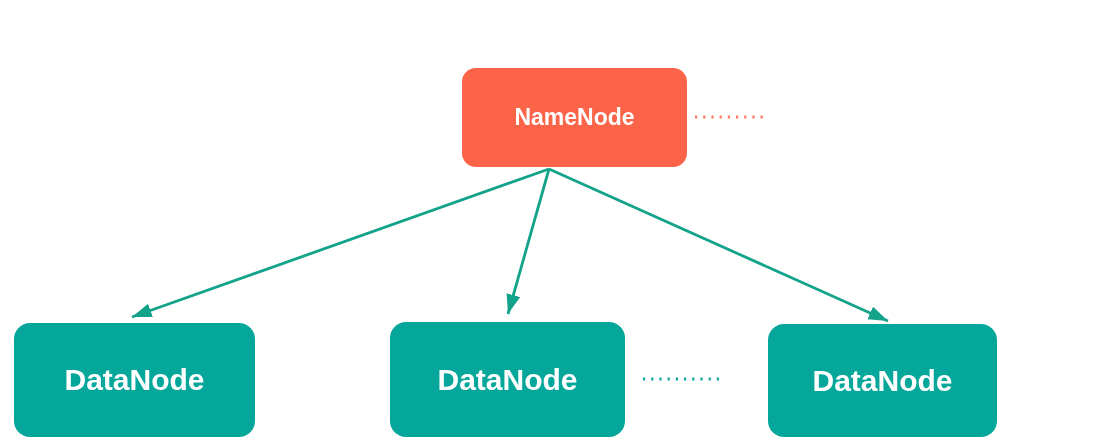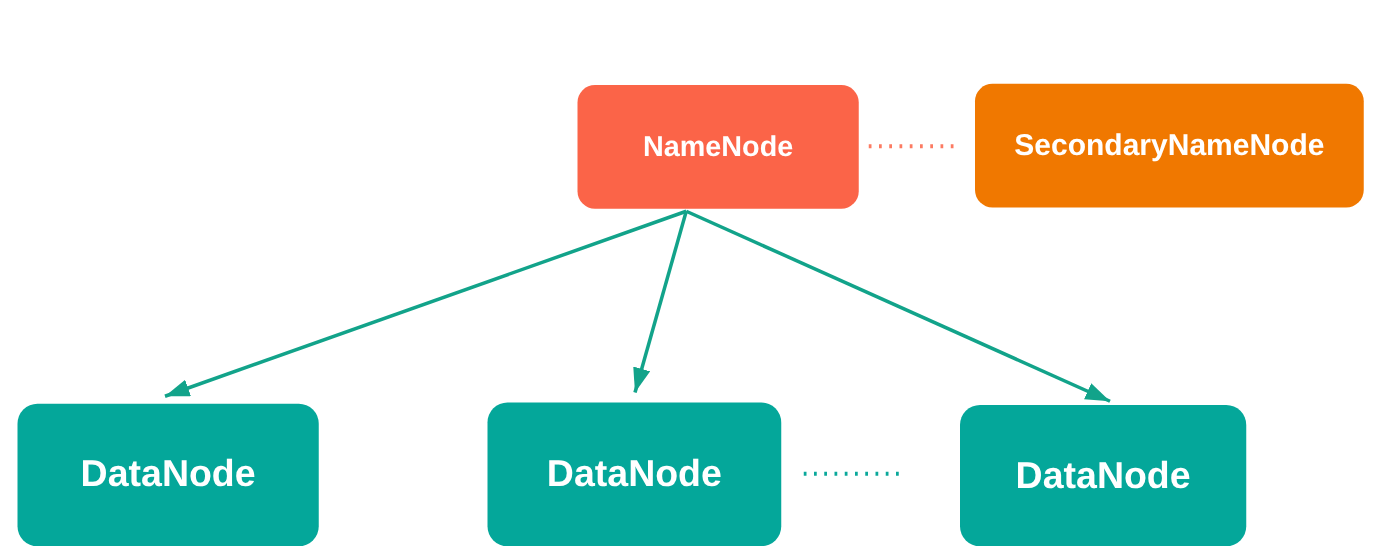--- a/index.html
+++ b/index.html
@@ -92,23 +92,20 @@
     <line class="arrow-line" x1="549" y1="140" x2="888" y2="292" marker-end="url(#arrowhead)"></line>
 
     <line class="dotted-salmon" x1="695" y1="88" x2="768" y2="88"></line>
     <line class="dotted-teal" x1="643" y1="350" x2="719" y2="350"></line>
   </svg>
 
   <div class="node node-namenode">
     <span>NameNode</span>
   </div>
 
-  <div class="node node-secondary">
-    <span>SecondaryNameNode</span>
-  </div>
 
   <div class="node node-datanode node-datanode-1">
     <span>DataNode</span>
   </div>
 
   <div class="node node-datanode node-datanode-2">
     <span>DataNode</span>
   </div>
 
   <div class="node node-datanode node-datanode-3">

